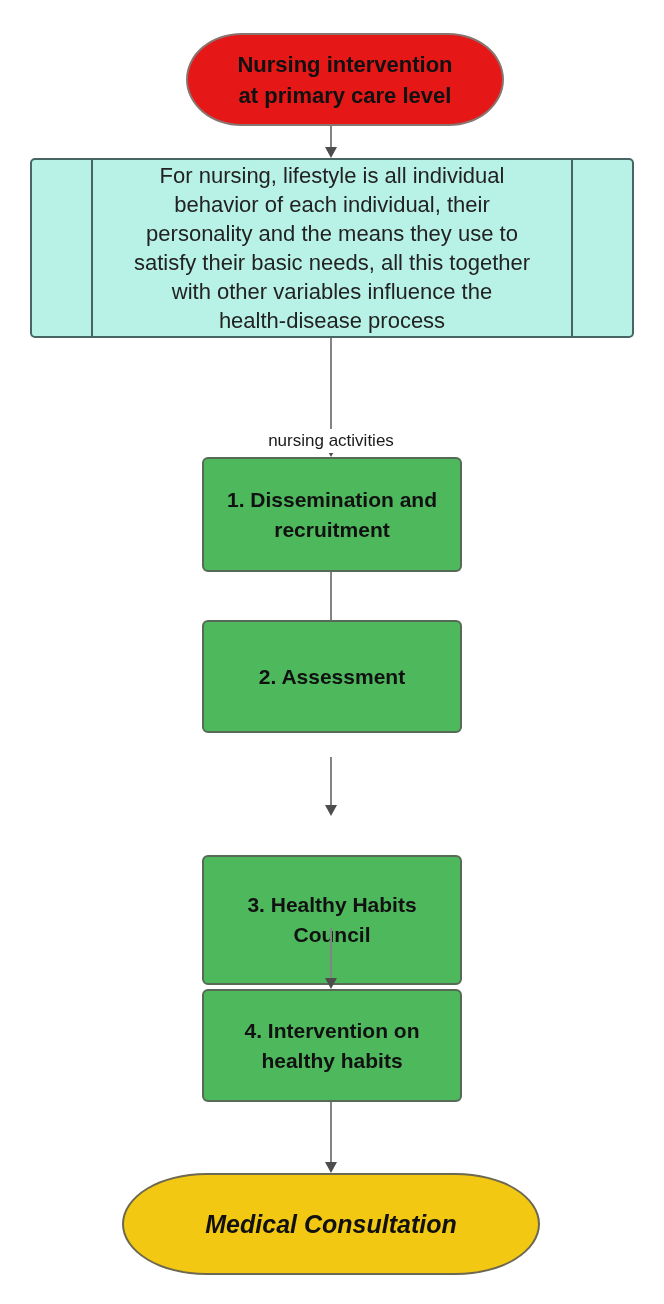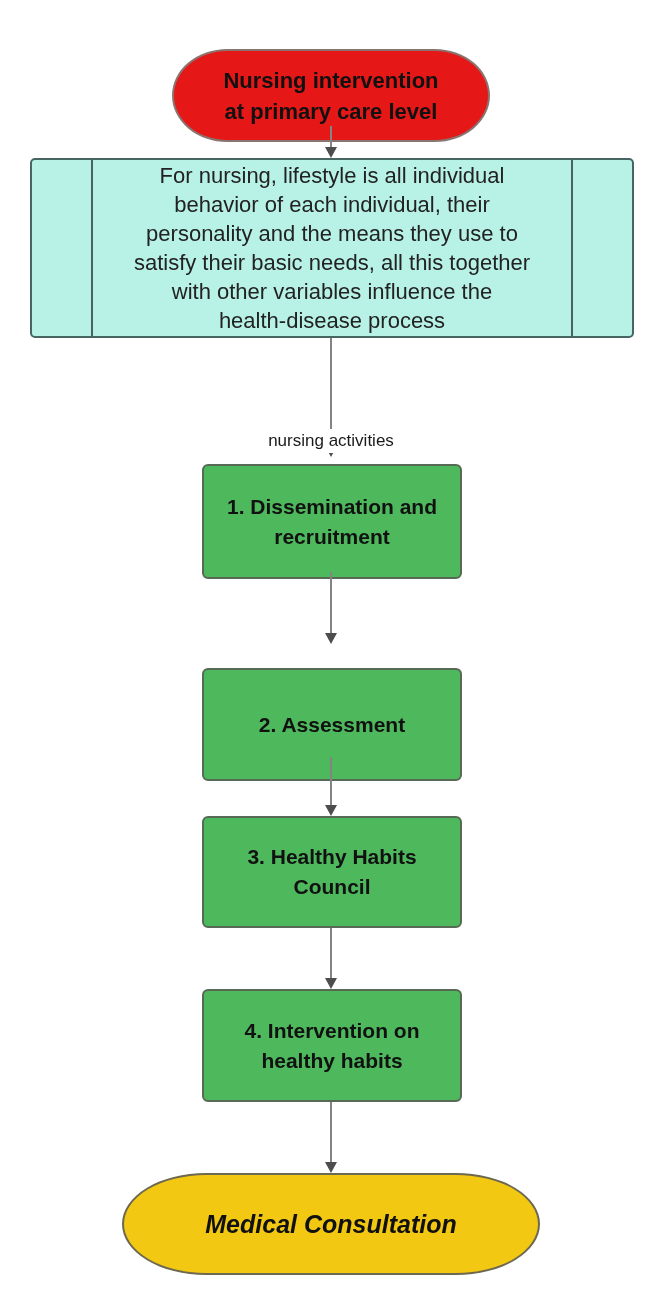--- a/index.html
+++ b/index.html
@@ -20,29 +20,28 @@
     box-sizing: border-box;
     display: flex;
     align-items: center;
     justify-content: center;
     text-align: center;
     white-space: pre-line;
     color: #111111;
   }
   
   .start {
-    left: 172px; top: 33px;
+    left: 186px; top: 33px;
     width: 318px; height: 93px;
     background: var(--start-fill, #e51717);
     border: 2px solid var(--start-border, #8a7470);
     border-radius: 56px / 47px;
     font-size: 22px;
     line-height: 31px;
     font-weight: bold;
-    margin-top: 16px;
   }
   
   .definition {
     left: 30px; top: 158px;
     width: 604px; height: 180px;
     background: var(--definition-fill, #b8f2e7);
     border: 2px solid var(--definition-border, #476562);
     border-radius: 5px;
     font-size: 22px;
     line-height: 29px;
@@ -61,23 +60,23 @@
   .step {
     left: 202px;
     width: 260px;
     background: var(--step-fill, #4db85c);
     border: 2px solid var(--step-border, #566a55);
     border-radius: 6px;
     font-size: 21px;
     line-height: 30px;
     font-weight: bold;
   }
-  .s1 { top: 457px;  height: 115px; margin-top: 7px; }
-  .s2 { top: 668px;  height: 113px; }
-  .s3 { top: 816px;  height: 112px; }
+  .s1 { top: 457px;  height: 115px; }
+  .s2 { top: 620px;  height: 113px; }
+  .s3 { top: 855px;  height: 130px; }
   .s4 { top: 989px;  height: 113px; }
   
   .end {
     left: 122px; top: 1173px;
     width: 418px; height: 102px;
     background: var(--end-fill, #f2c813);
     border: 2px solid var(--end-border, #6d6850);
     border-radius: 84px / 51px;
     font-size: 25px;
     font-weight: bold;

